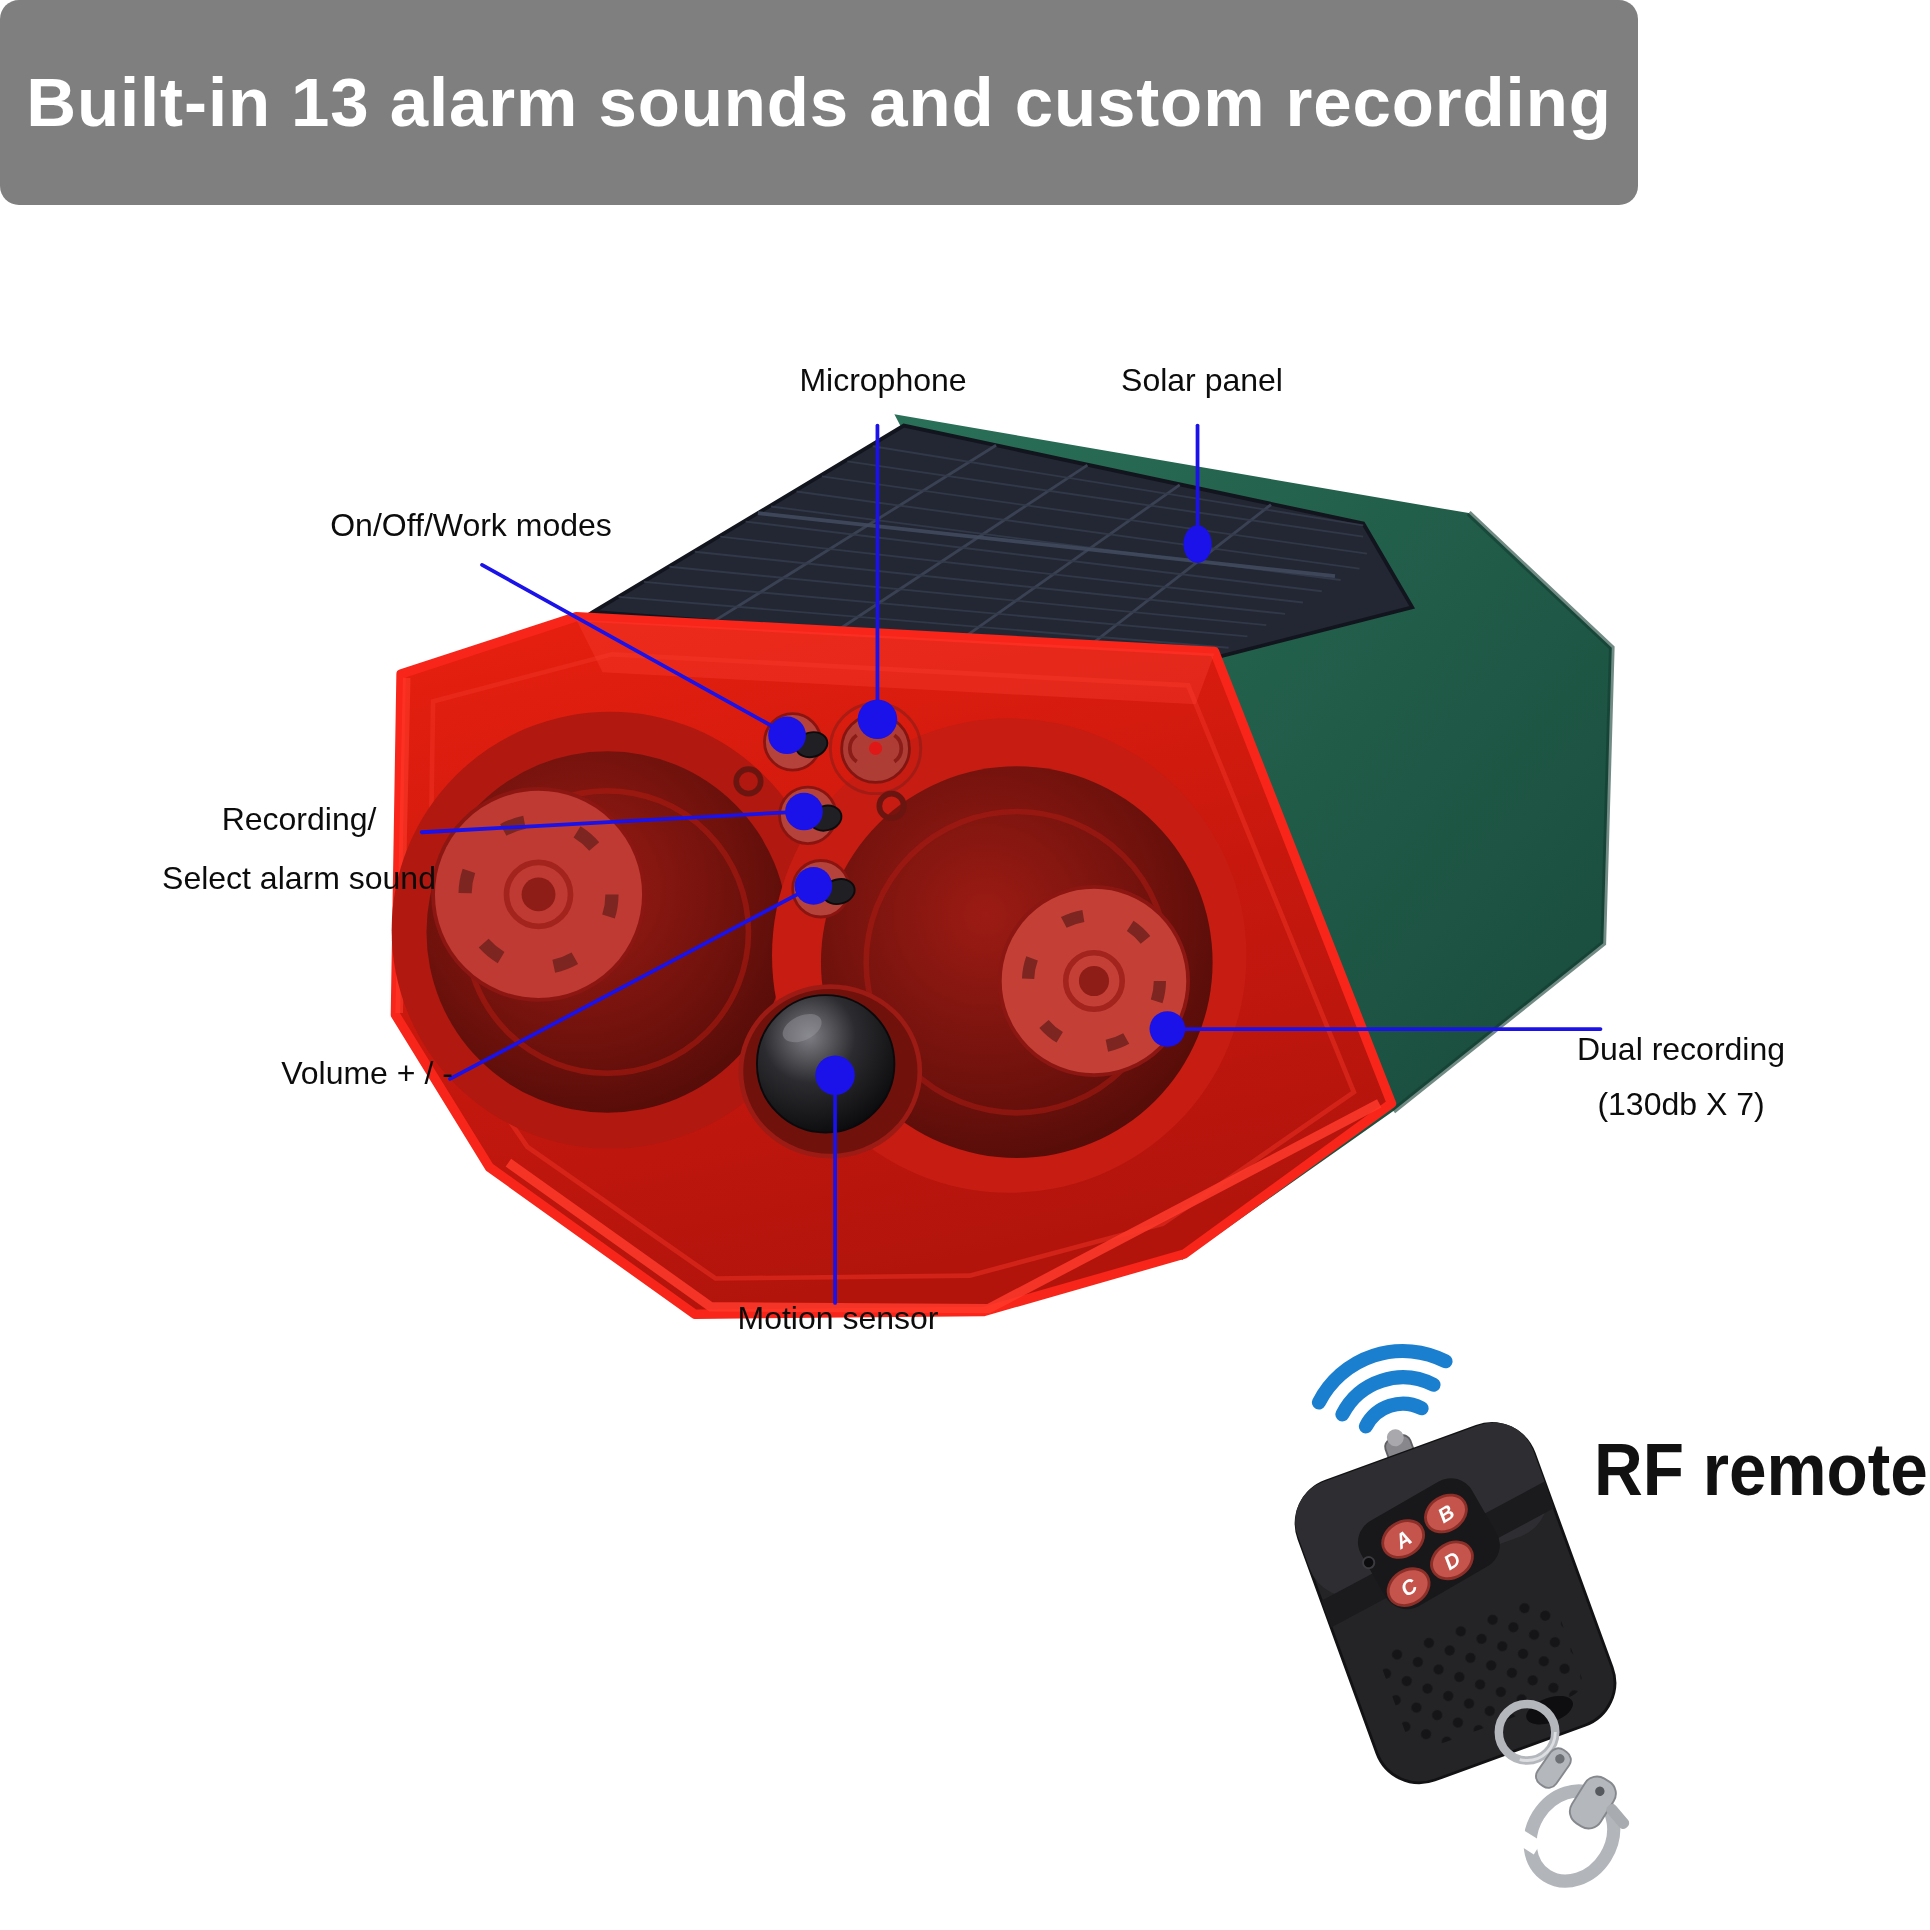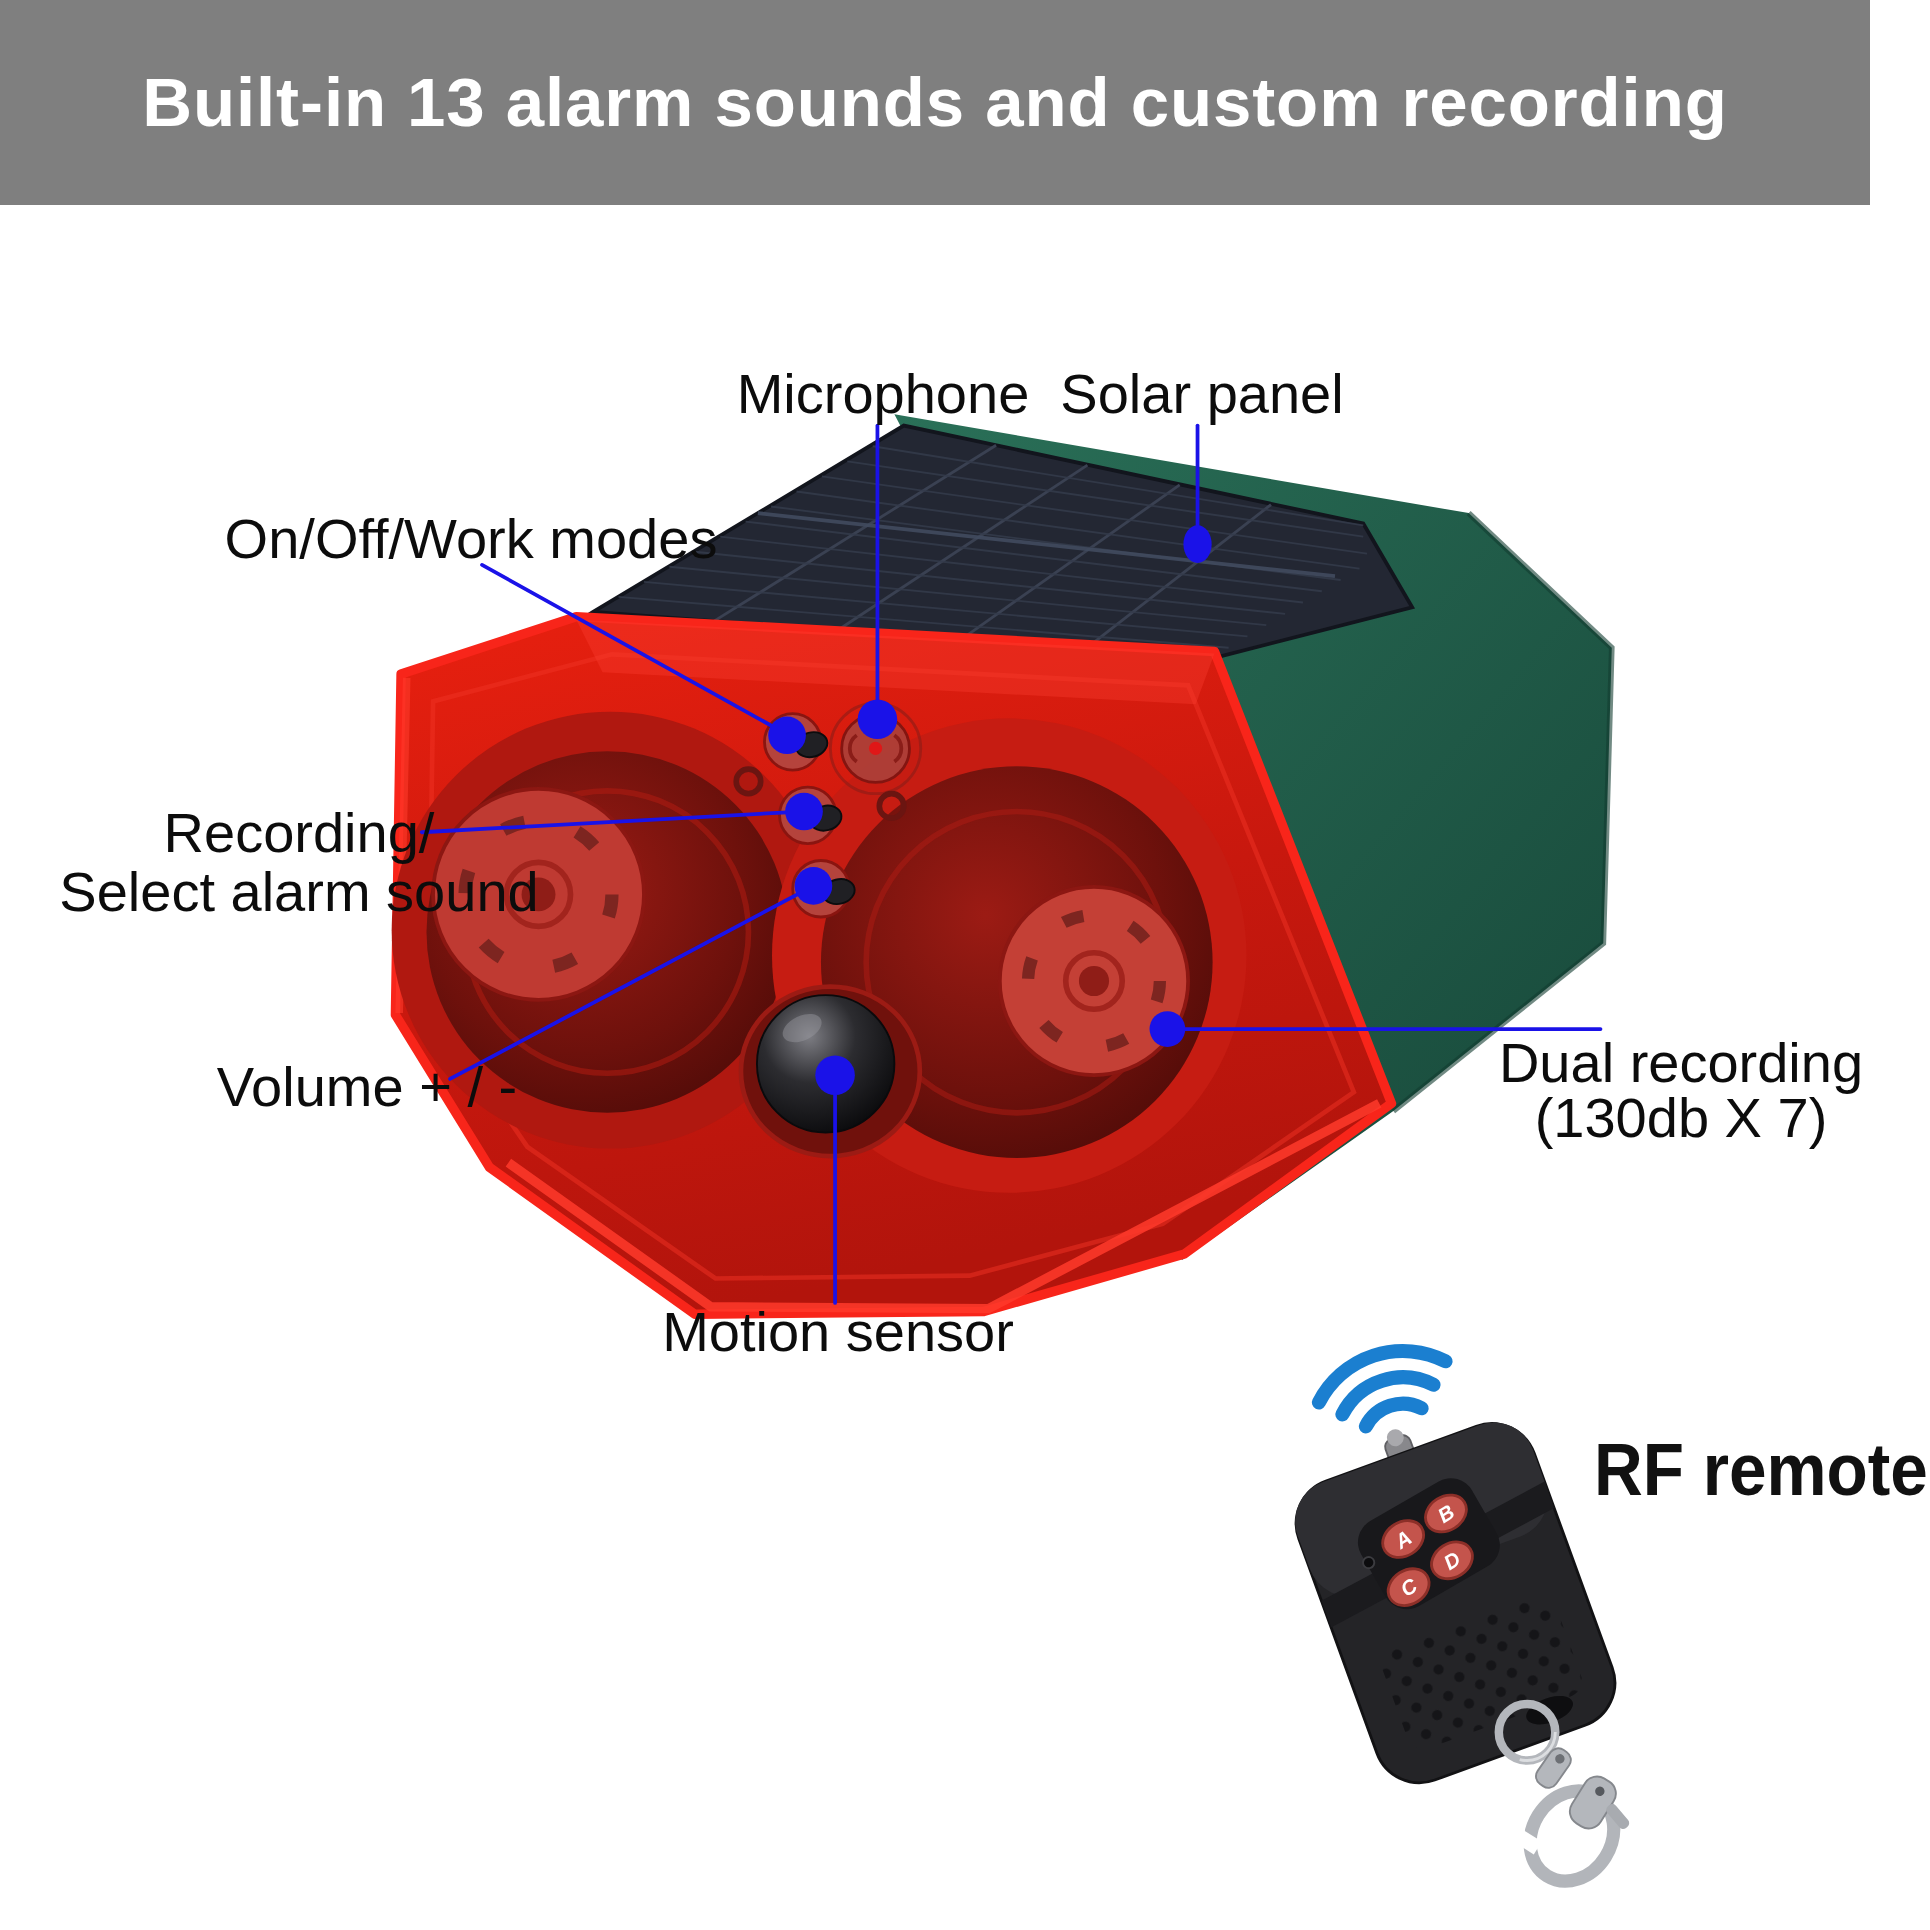--- a/index.html
+++ b/index.html
@@ -1,23 +1,23 @@
 <!DOCTYPE html>
 <html style="font-size:15px"><head>
 <meta charset="utf-8">
 <style>
   html,body{margin:0;padding:0;background:#fff;}
   body{width:1930px;height:1930px;position:relative;overflow:hidden;
        font-family:"Liberation Sans","DejaVu Sans",sans-serif;}
   #stage{position:absolute;inset:0;width:1930px;height:1930px;}
-  .banner{position:absolute;left:0;top:0;width:1870px;height:205px;background:#7f7f7f;
-          display:flex;align-items:center;justify-content:center;}
+  .banner{position:absolute;left:0;top:0;width:1638px;height:205px;background:#7f7f7f;
+          display:flex;align-items:center;justify-content:center;border-radius:19px;}
   .banner h1{margin:0;color:#ffffff;font-size:69px;font-weight:bold;letter-spacing:0.9px;white-space:nowrap;}
   svg#art{position:absolute;left:0;top:0;width:1930px;height:1930px;}
-  .lbl{position:absolute;color:#0c0c0c;font-size:56px;line-height:1.1;white-space:nowrap;
+  .lbl{position:absolute;color:#0c0c0c;font-size:32px;line-height:1.1;white-space:nowrap;
        transform:translateX(-50%);}
   .lbl.small{font-size:32px;}
   .rf-label{position:absolute;left:1594px;top:1426px;font-size:75px;font-weight:bold;color:#111;
             transform:scaleX(.9);transform-origin:left top;white-space:nowrap;}
   .modes{position:absolute;left:105px;top:1544px;}
   .mode-line{font-size:46px;font-weight:bold;color:#111;line-height:56px;white-space:nowrap;
              transform:scaleX(.88);transform-origin:left center;}
 </style>
 </head>
 <body>

